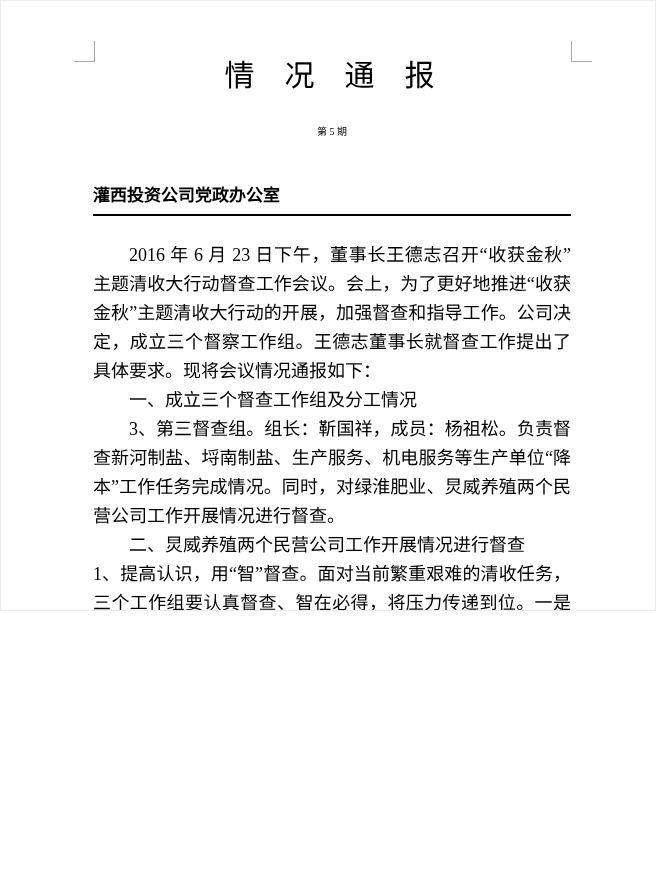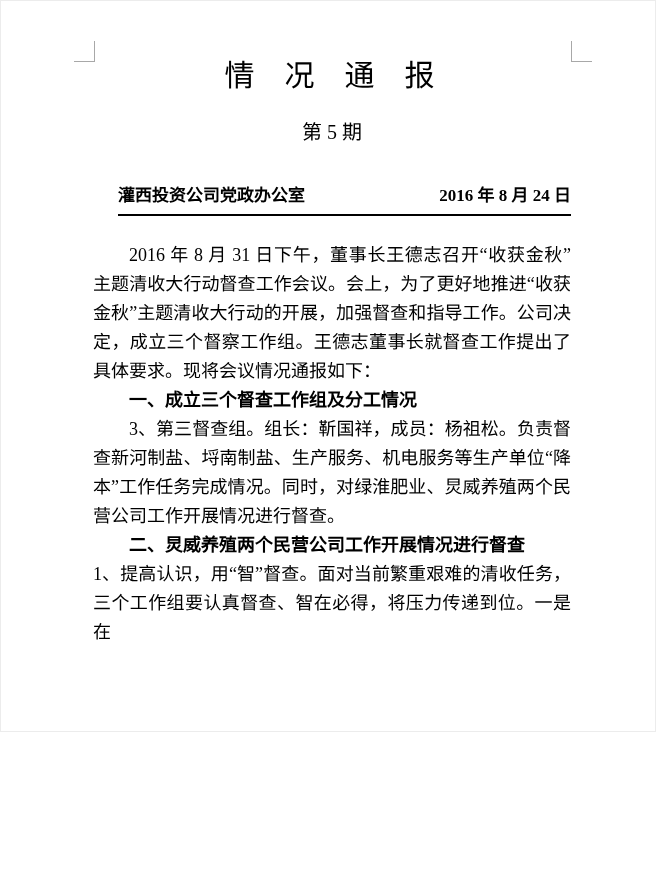--- a/index.html
+++ b/index.html
@@ -3,21 +3,21 @@
 <meta charset="utf-8">
 <style>
   html, body {
     margin: 0;
     padding: 0;
     background: #ffffff;
   }
   .page {
     position: relative;
     width: 656px;
-    height: 732px;
+    height: 611px;
     background: #ffffff;
     box-sizing: border-box;
     border: 1px solid #ececec;
     overflow: hidden;
     font-family: "Liberation Serif", "DejaVu Serif", serif;
     color: #000000;
   }
   
   .crop { position: absolute; width: 20px; height: 20px; }
   .crop-tl { left: 73px;  top: 40px;  border-right: 1px solid #a8a8a8; border-bottom: 1px solid #a8a8a8; }
@@ -35,48 +35,47 @@
     margin-top: 10px;
     text-align: center;
     font-size: 30px;
     line-height: 34px;
     letter-spacing: 5px;
     white-space: pre;
   }
   .issue-no {
     margin-top: 30px;
     text-align: center;
-    font-size: 20px;
+    font-size: 10px;
     line-height: 18px;
   }
   .masthead {
     margin-top: 45px;
     display: flex;
     justify-content: space-between;
     align-items: baseline;
     font-weight: bold;
     font-size: 17px;
     line-height: 20px;
     border-bottom: 2px solid #000000;
     padding-bottom: 8px;
-    margin-left: 25px;
   }
   .doc-body {
     margin-top: 25px;
   }
   .doc-body p {
     margin: 0;
     font-size: 18px;
     line-height: 29px;
     text-align: justify;
     text-align-last: left;
     word-break: break-all;
   }
   .doc-body p.indent { text-indent: 36px; }
-  .doc-body p.heading { font-weight: bold; text-indent: 36px; }
+  .doc-body p.heading { font-weight: normal; text-indent: 36px; }
   .doc-body p.flush { text-indent: 0; }
   .doc-body .lead { font-weight: normal; }
   .page-footer {
     position: absolute;
     left: 0;
     top: 804px;
     width: 656px;
     text-align: center;
     font-size: 12px;
     line-height: 14px;
@@ -95,25 +94,24 @@
   <div class="crop crop-br"></div>
 
   <div class="content">
 
     <div class="doc-title">情  况  通  报</div>
 
     <div class="issue-no">第 5 期</div>
 
     <div class="masthead">
       <span>灌西投资公司党政办公室</span>
-      <span>2016 年 8 月 24 日</span>
     </div>
 
     <div class="doc-body">
-        <p class="indent"><span>2016 年 8 月 31 日下午，董事长王德志召开“收获金秋”主题清收大行动督查工作会议。会上，为了更好地推进“收获金秋”主题清收大行动的开展，加强督查和指导工作。公司决定，成立三个督察工作组。王德志董事长就督查工作提出了具体要求。现将会议情况通报如下：</span></p>
+        <p class="indent"><span>2016 年 6 月 23 日下午，董事长王德志召开“收获金秋”主题清收大行动督查工作会议。会上，为了更好地推进“收获金秋”主题清收大行动的开展，加强督查和指导工作。公司决定，成立三个督察工作组。王德志董事长就督查工作提出了具体要求。现将会议情况通报如下：</span></p>
         <p class="heading"><span>一、成立三个督查工作组及分工情况</span></p>
         <p class="indent"><span>3、第三督查组。组长：靳国祥，成员：杨祖松。负责督查新河制盐、埒南制盐、生产服务、机电服务等生产单位“降本”工作任务完成情况。同时，对绿淮肥业、炅威养殖两个民营公司工作开展情况进行督查。</span></p>
         <p class="heading"><span>二、炅威养殖两个民营公司工作开展情况进行督查</span></p>
         <p class="flush"><span class="lead">1、提高认识，用“智”督查。</span><span>面对当前繁重艰难的清收任务，三个工作组要认真督查、智在必得，将压力传递到位。一是在</span></p>
       </div>
 
   </div>
 
   <div class="page-footer">1</div>
 

